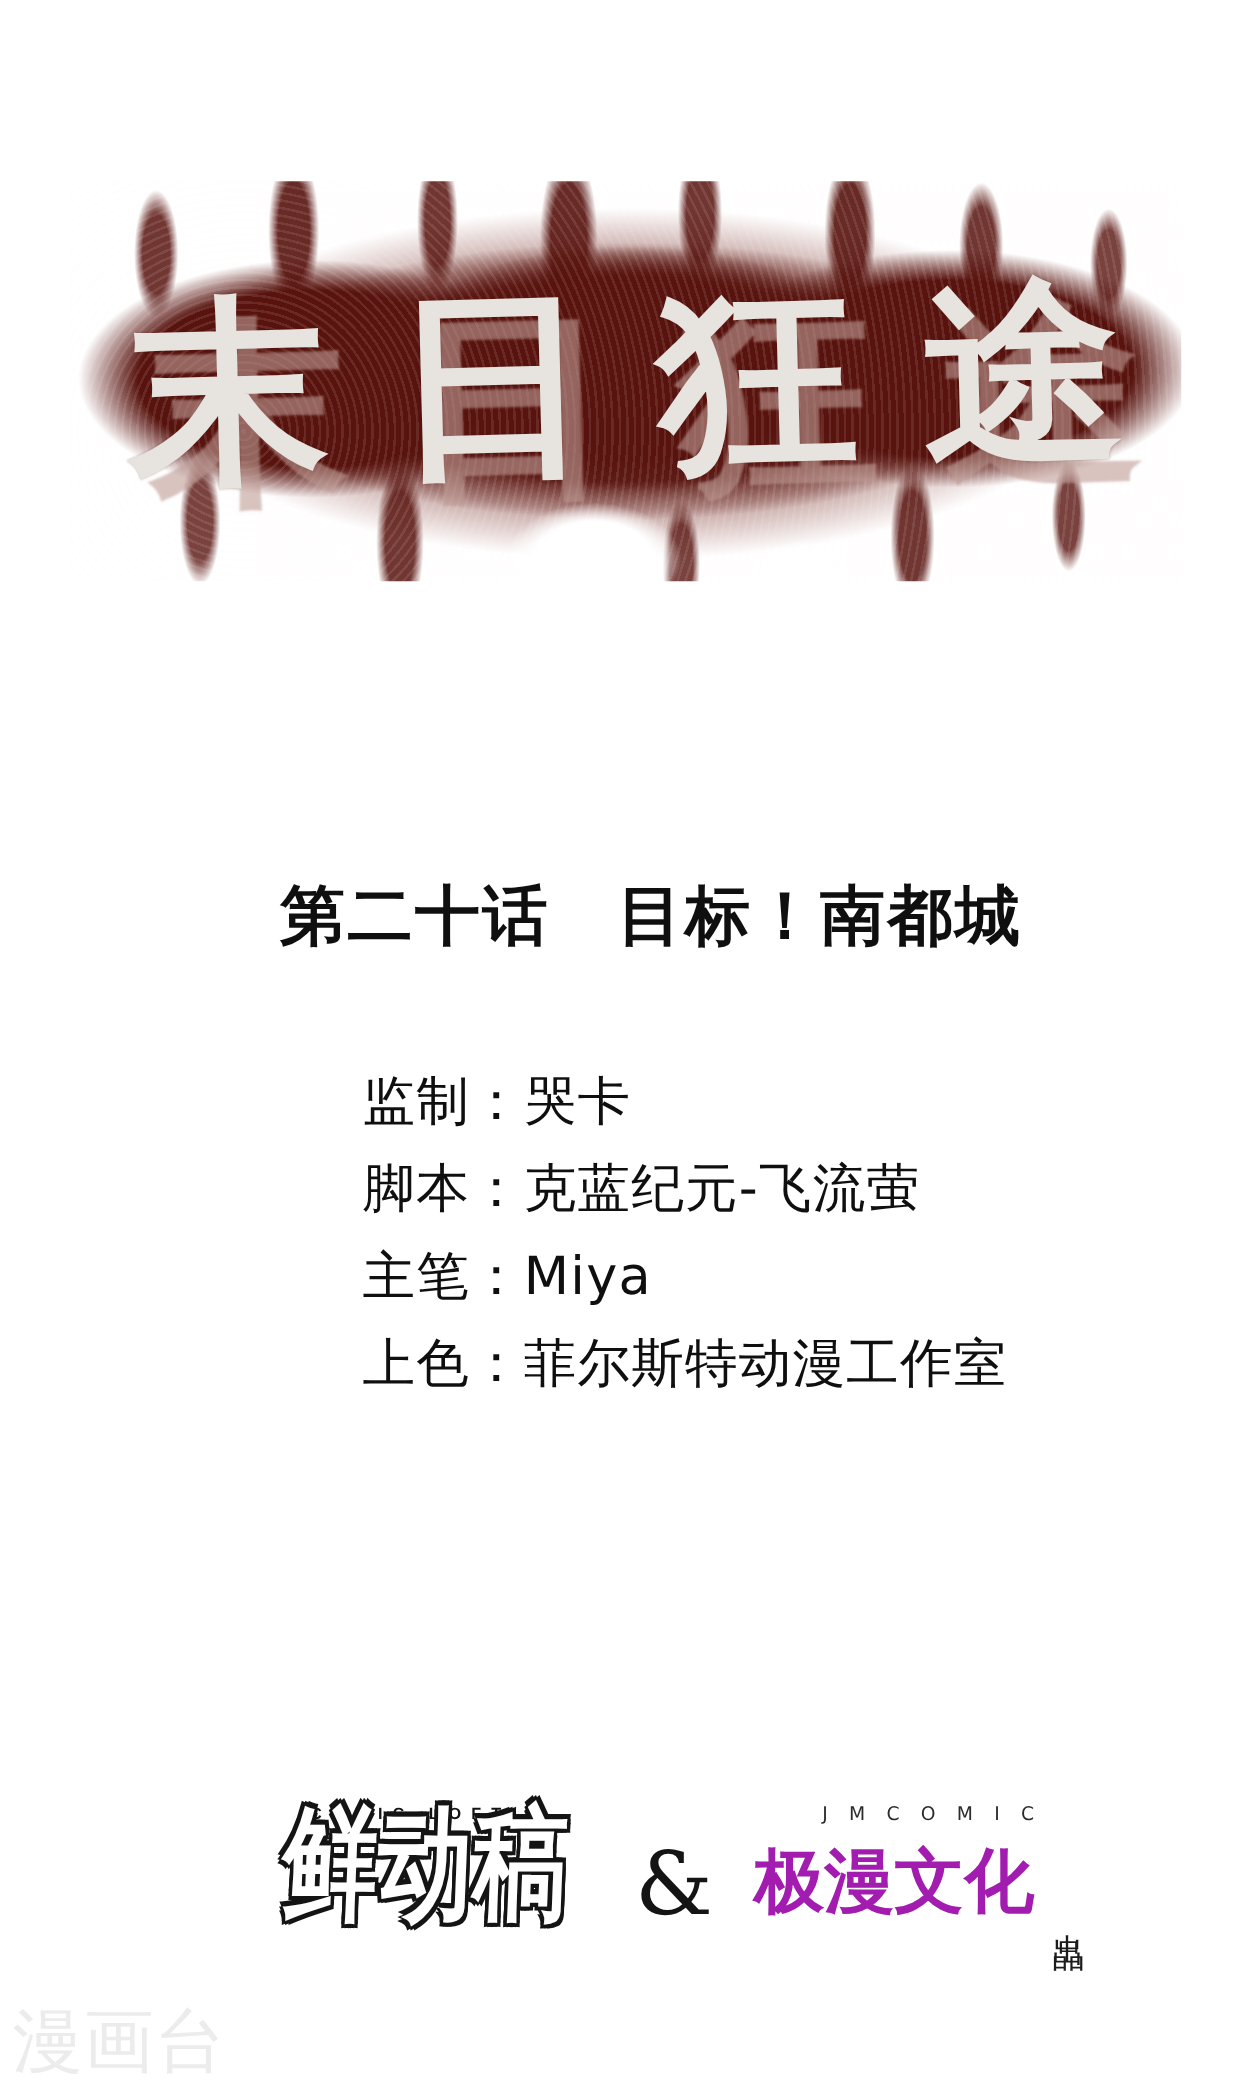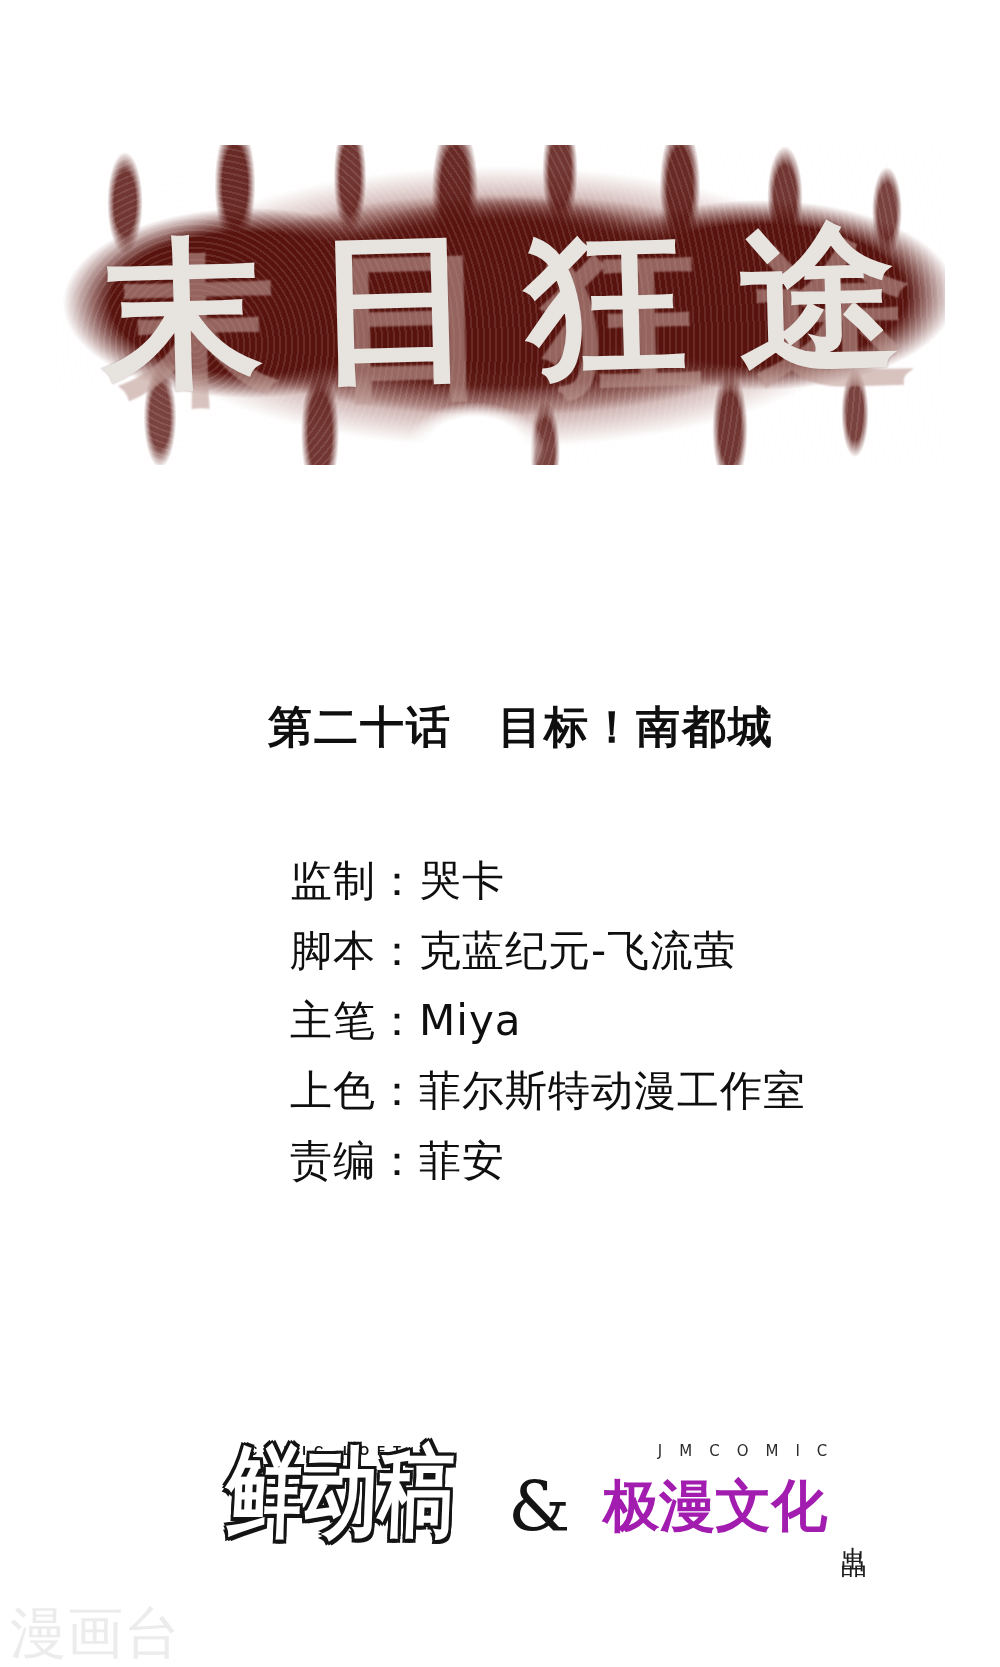--- a/index.html
+++ b/index.html
@@ -67,21 +67,21 @@
   }
 
   
   .chapter {
     position: absolute;
     left: 0; top: 698px;
     width: 100%;
     padding-left: 42px;
     box-sizing: border-box;
     text-align: center;
-    font-size: 44px;
+    font-size: 52px;
     font-weight: 700;
     letter-spacing: 2px;
     color: #0f0f0f;
     white-space: nowrap;
   }
 
   
   .credits {
     position: absolute;
     left: 290px; top: 846px;
@@ -195,21 +195,20 @@
     </div>
   </div>
 
   <div class="chapter">第二十话　目标！南都城</div>
 
   <div class="credits">
     <div class="credit-line">监制：哭卡</div>
     <div class="credit-line">脚本：克蓝纪元-飞流萤</div>
     <div class="credit-line">主笔：Miya</div>
     <div class="credit-line">上色：菲尔斯特动漫工作室</div>
-    <div class="credit-line">责编：菲安</div>
   </div>
 
   <div class="logos">
     <div class="loft">
       <div class="loft-tagline">COMIC LOFT</div>
       <div class="loft-name">鲜动稿</div>
     </div>
     <div class="amp">&amp;</div>
     <div class="jm">
       <div class="jm-tagline">JMCOMIC</div>

